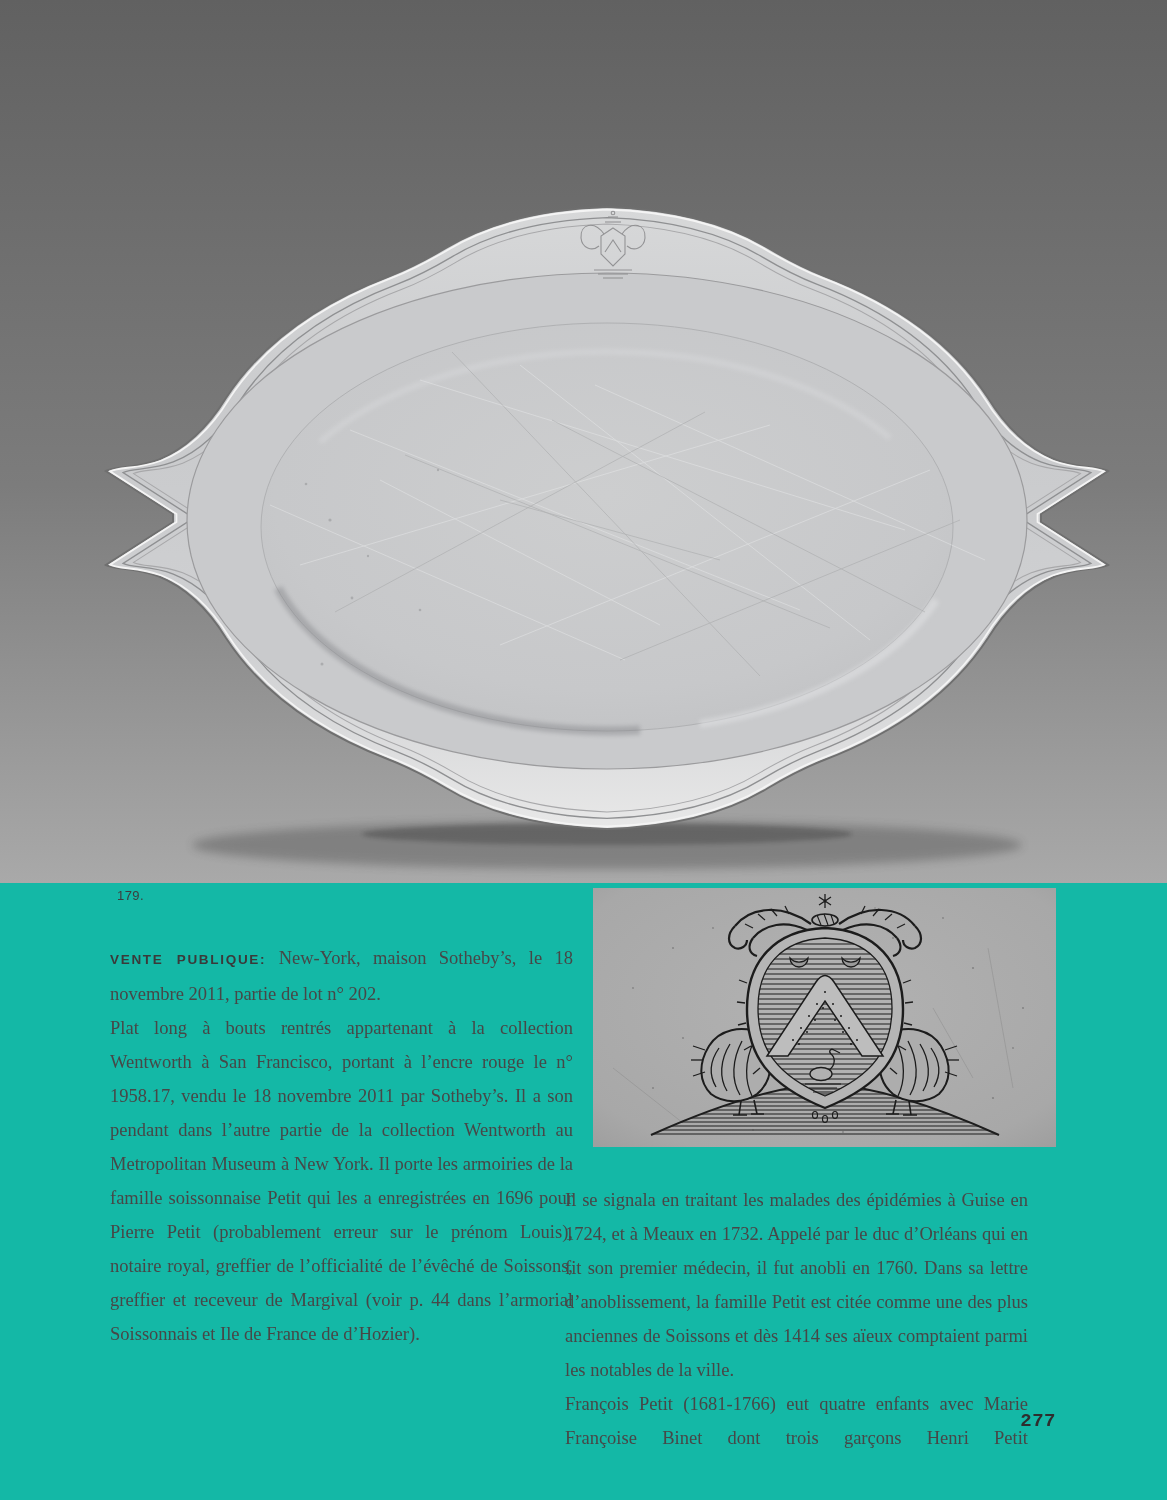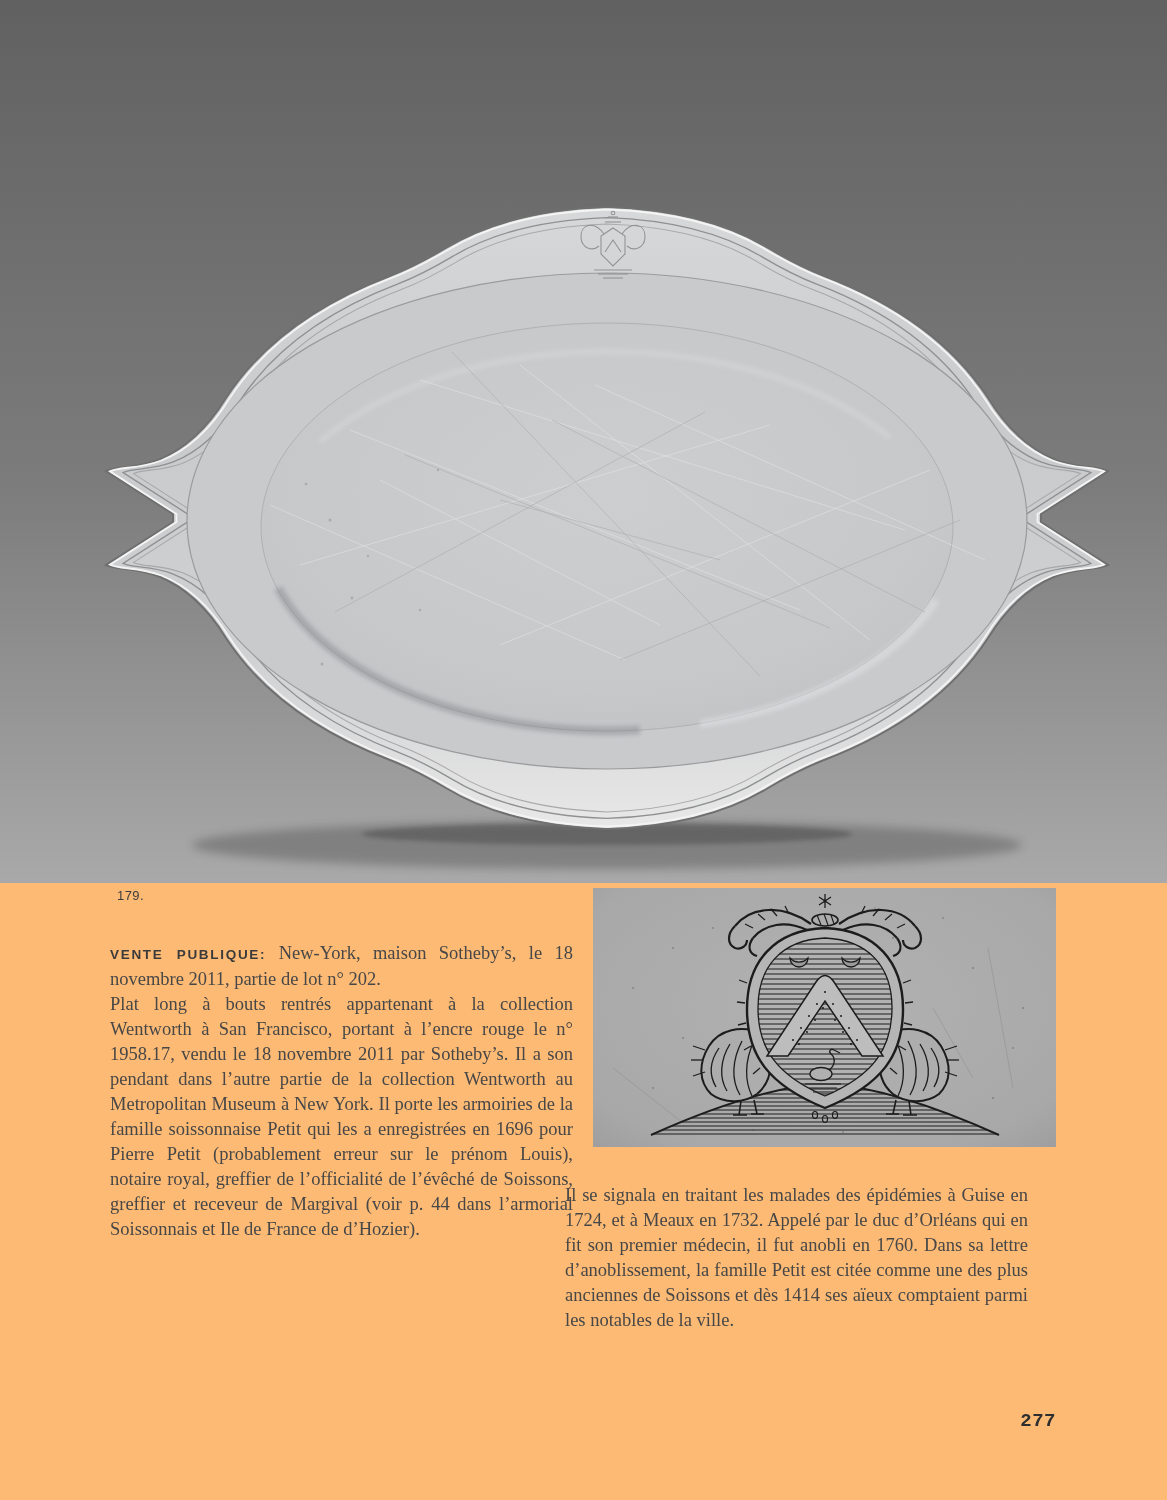--- a/index.html
+++ b/index.html
@@ -1,32 +1,32 @@
 <!DOCTYPE html>
 <html><head>
 <meta charset="utf-8">
 <style>
   html,body{margin:0;padding:0;background:#ffffff;}
   .page{
-    position:relative;width:1167px;height:1500px;background:#fdba74;overflow:hidden;
+    position:relative;width:1167px;height:1500px;background:#14b8a6;overflow:hidden;
     font-family:"Liberation Serif","DejaVu Serif",serif;color:#474747;
   }
   figure{margin:0;padding:0;}
   .main-photo{position:absolute;left:0;top:0;width:1167px;height:883px;}
   .main-photo svg{display:block;width:100%;height:100%;}
   .fig-caption{
     position:absolute;left:117px;top:888px;
     font-family:"Liberation Sans","DejaVu Sans",sans-serif;
     font-size:13px;color:#3d3d3d;letter-spacing:.4px;
   }
   .detail-photo{position:absolute;left:593px;top:888px;width:463px;height:259px;}
   .detail-photo svg{display:block;width:100%;height:100%;}
   .col{
     position:absolute;width:463px;text-align:justify;
-    font-size:18.5px;line-height:25px;color:#474747;
+    font-size:18.5px;line-height:34px;color:#474747;
   }
   .col-left{left:110px;top:941px;}
   .col-right{left:565px;top:1183px;}
   .col p{margin:0;}
   .sale-lead{
     font-family:"Liberation Sans","DejaVu Sans",sans-serif;
     font-size:13.5px;font-weight:700;letter-spacing:1.7px;color:#3a3a3a;
   }
   .p-gap{margin-top:23px;}
   .cont{text-align-last:justify;}
@@ -342,17 +342,18 @@
     </svg>
   </figure>
 
   <div class="col col-left">
     <p><span class="sale-lead">VENTE PUBLIQUE:</span> <span>New-York, maison Sotheby’s, le 18 novembre 2011, partie de lot n° 202.</span></p>
     <p class="p-gap">Plat long à bouts rentrés appartenant à la collection Wentworth à San Francisco, portant à l’encre rouge le n° 1958.17, vendu le 18 novembre 2011 par Sotheby’s. Il a son pendant dans l’autre partie de la collection Wentworth au Metropolitan Museum à New York. Il porte les armoiries de la famille soissonnaise Petit qui les a enregistrées en 1696 pour Pierre Petit (probablement erreur sur le prénom Louis), notaire royal, greffier de l’officialité de l’évêché de Soissons, greffier et receveur de Margival (voir p. 44 dans l’armorial Soissonnais et Ile de France de d’Hozier).</p>
   </div>
 
   <div class="col col-right">
     <p>Il se signala en traitant les malades des épidémies à Guise en 1724, et à Meaux en 1732. Appelé par le duc d’Orléans qui en fit son premier médecin, il fut anobli en 1760. Dans sa lettre d’anoblissement, la famille Petit est citée comme une des plus anciennes de Soissons et dès 1414 ses aïeux comptaient parmi les notables de la ville.</p>
+    <p class="cont">François Petit (1681-1766) eut quatre enfants avec Marie Françoise Binet dont trois garçons Henri Petit</p>
   </div>
 
   <div class="page-number">277</div>
 
 </div>
 
 </body></html>

